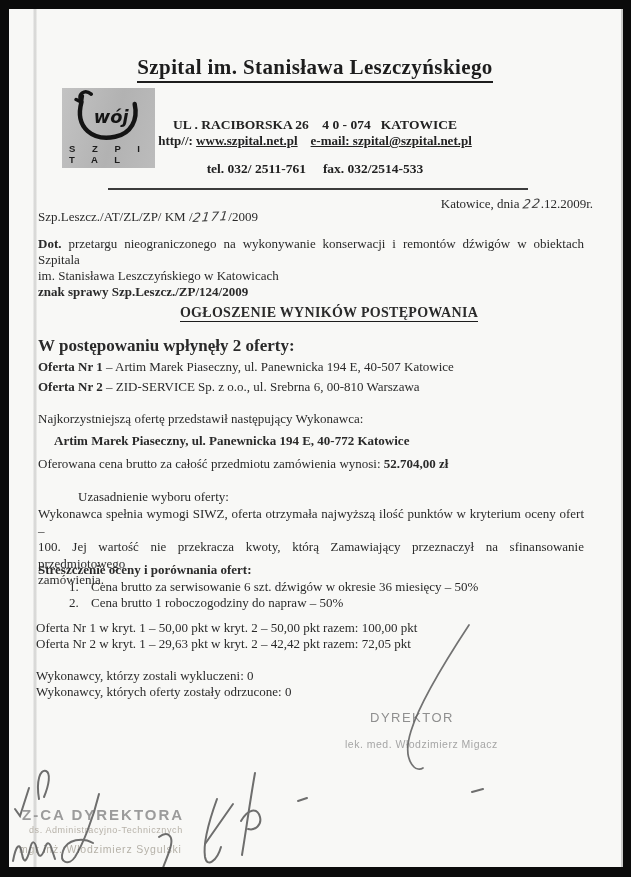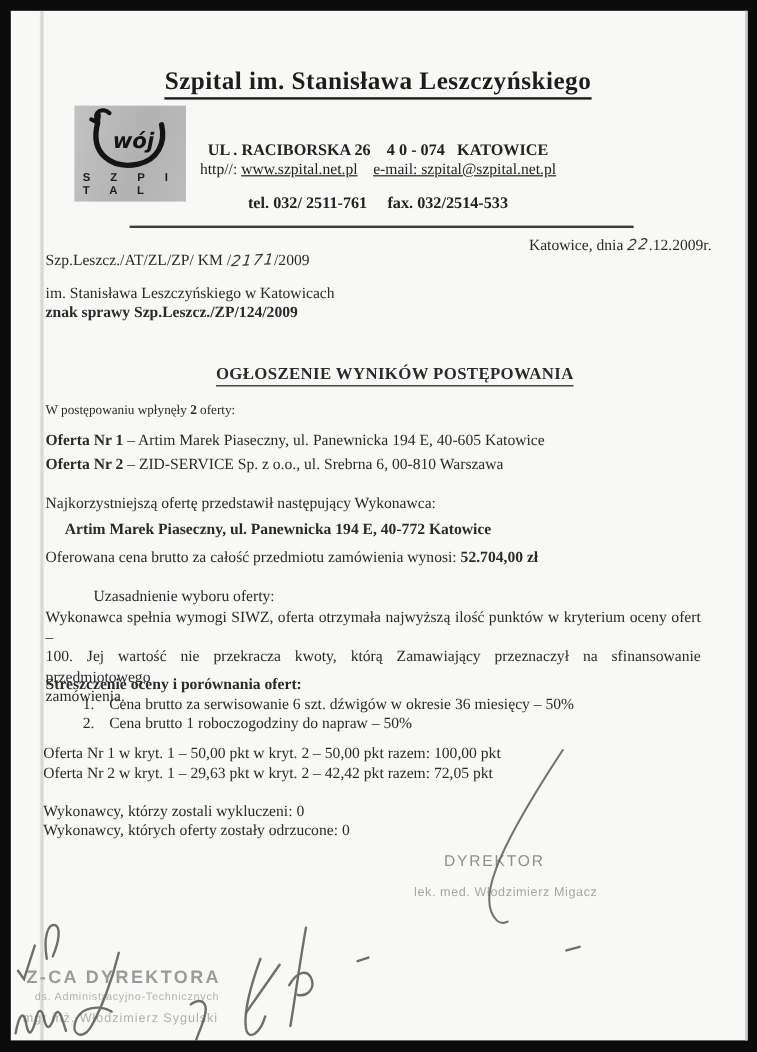--- a/index.html
+++ b/index.html
@@ -20,21 +20,21 @@
   .fold{
     position:absolute;left:24px;top:0;bottom:0;width:4px;
     background:linear-gradient(to right,rgba(0,0,0,0.03),rgba(110,110,110,0.28),rgba(0,0,0,0.03));
     pointer-events:none;
   }
   .doc-title{
     top:46px;font-size:21px;font-weight:bold;letter-spacing:.4px;color:#1d1d1d;
   }
   .doc-title span{border-bottom:2.5px solid #1d1d1d;padding-bottom:2px;}
   .hline{top:97px;font-size:13.5px;font-weight:bold;color:#222;margin-top:11px;}
-  .hline2{top:124px;font-size:13px;font-weight:normal;color:#222;}
+  .hline2{top:124px;font-size:13px;font-weight:bold;color:#222;}
   .hline3{top:152px;font-size:13.5px;font-weight:bold;color:#222;}
   .u{text-decoration:underline;}
   .logo{
     top:79px;left:53px;width:93px;height:80px;
     background:linear-gradient(105deg,#c3c3c3,#b2b2b2 55%,#bcbcbc);
     display:flex;flex-direction:column;align-items:center;justify-content:flex-end;
   }
   .logo-caption{
     font-family:"Liberation Sans",sans-serif;font-size:9.5px;font-weight:bold;
     letter-spacing:7px;color:#1c1c1c;margin-bottom:3px;padding-left:7px;
@@ -44,21 +44,21 @@
   .hand{
     font-family:"DejaVu Sans",sans-serif;font-style:italic;display:inline-block;
     transform:skewX(-10deg) rotate(-3deg);color:#3d3d3d;font-size:12.5px;letter-spacing:1px;
   }
   .refline{top:200px;left:29px;font-size:13px;}
   .block{left:29px;width:546px;font-size:13px;line-height:16px;}
   .subject{top:227px;}
   .jline{text-align:justify;text-align-last:justify;white-space:pre-wrap;}
   .heading{top:296px;font-size:14px;font-weight:bold;letter-spacing:.3px;}
   .heading span{border-bottom:1.5px solid #1d1d1d;padding-bottom:1px;margin-left:28px;}
-  .intro{top:327px;left:29px;font-size:11px;}
+  .intro{top:327px;left:29px;font-size:17px;font-weight:bold;}
   .offers{top:348px;left:29px;font-size:13px;line-height:20px;}
   .winner-intro{top:402px;left:29px;font-size:13px;}
   .winner-name{top:424px;left:29px;font-size:13px;font-weight:bold;margin-left:16px;}
   .price{top:447px;left:29px;font-size:13px;}
   .just-title{top:480px;left:29px;font-size:13px;padding-left:40px;}
   .just-body{top:497px;line-height:16.5px;}
   .sum-title{top:553px;left:29px;font-size:13px;font-weight:bold;}
   .criteria{top:570px;left:60px;font-size:13px;line-height:16px;}
   .criteria .num{display:inline-block;width:22px;}
   .scores{top:611px;left:27px;font-size:13px;line-height:16px;}
@@ -96,32 +96,33 @@
 
   <div class="abs center hline3"><span>tel. 032/ 2511-761</span><span class="pre">     </span><span>fax. 032/2514-533</span></div>
 
   <div class="abs rule"></div>
 
   <div class="abs dateline"><span>Katowice, dnia </span><span class="hand">22</span><span>.12.2009r.</span></div>
 
   <div class="abs refline"><span>Szp.Leszcz./AT/ZL/ZP/ KM /</span><span class="hand">2171</span><span>/2009</span></div>
 
   <div class="abs block subject">
+    <div class="jline"><strong>Dot.</strong><span> przetargu nieograniczonego na wykonywanie konserwacji i remontów dźwigów w obiektach Szpitala</span></div>
     <div>im. Stanisława Leszczyńskiego w Katowicach</div>
     <div style="font-weight:bold;">znak sprawy Szp.Leszcz./ZP/124/2009</div>
   </div>
 
   <div class="abs center heading">
     <span>OGŁOSZENIE WYNIKÓW POSTĘPOWANIA</span>
   </div>
 
   <div class="abs intro"><span>W postępowaniu wpłynęły </span><strong>2</strong><span> oferty:</span></div>
 
   <div class="abs offers">
-    <div><strong>Oferta Nr 1</strong><span> – Artim Marek Piaseczny, ul. Panewnicka 194 E, 40-605 Katowice</span></div>
+    <div><strong>Oferta Nr 1</strong><span> – Artim Marek Piaseczny, ul. Panewnicka 194 E, 40-507 Katowice</span></div>
     <div><strong>Oferta Nr 2</strong><span> – ZID-SERVICE Sp. z o.o., ul. Srebrna 6, 00-810 Warszawa</span></div>
   </div>
 
   <div class="abs winner-intro">Najkorzystniejszą ofertę przedstawił następujący Wykonawca:</div>
   <div class="abs winner-name">Artim Marek Piaseczny, ul. Panewnicka 194 E, 40-772 Katowice</div>
   <div class="abs price"><span>Oferowana cena brutto za całość przedmiotu zamówienia wynosi: </span><strong>52.704,00 zł</strong></div>
 
   <div class="abs just-title">Uzasadnienie wyboru oferty:</div>
   <div class="abs block just-body">
     <div class="jline">Wykonawca spełnia wymogi SIWZ, oferta otrzymała najwyższą ilość punktów w kryterium oceny ofert –</div>

